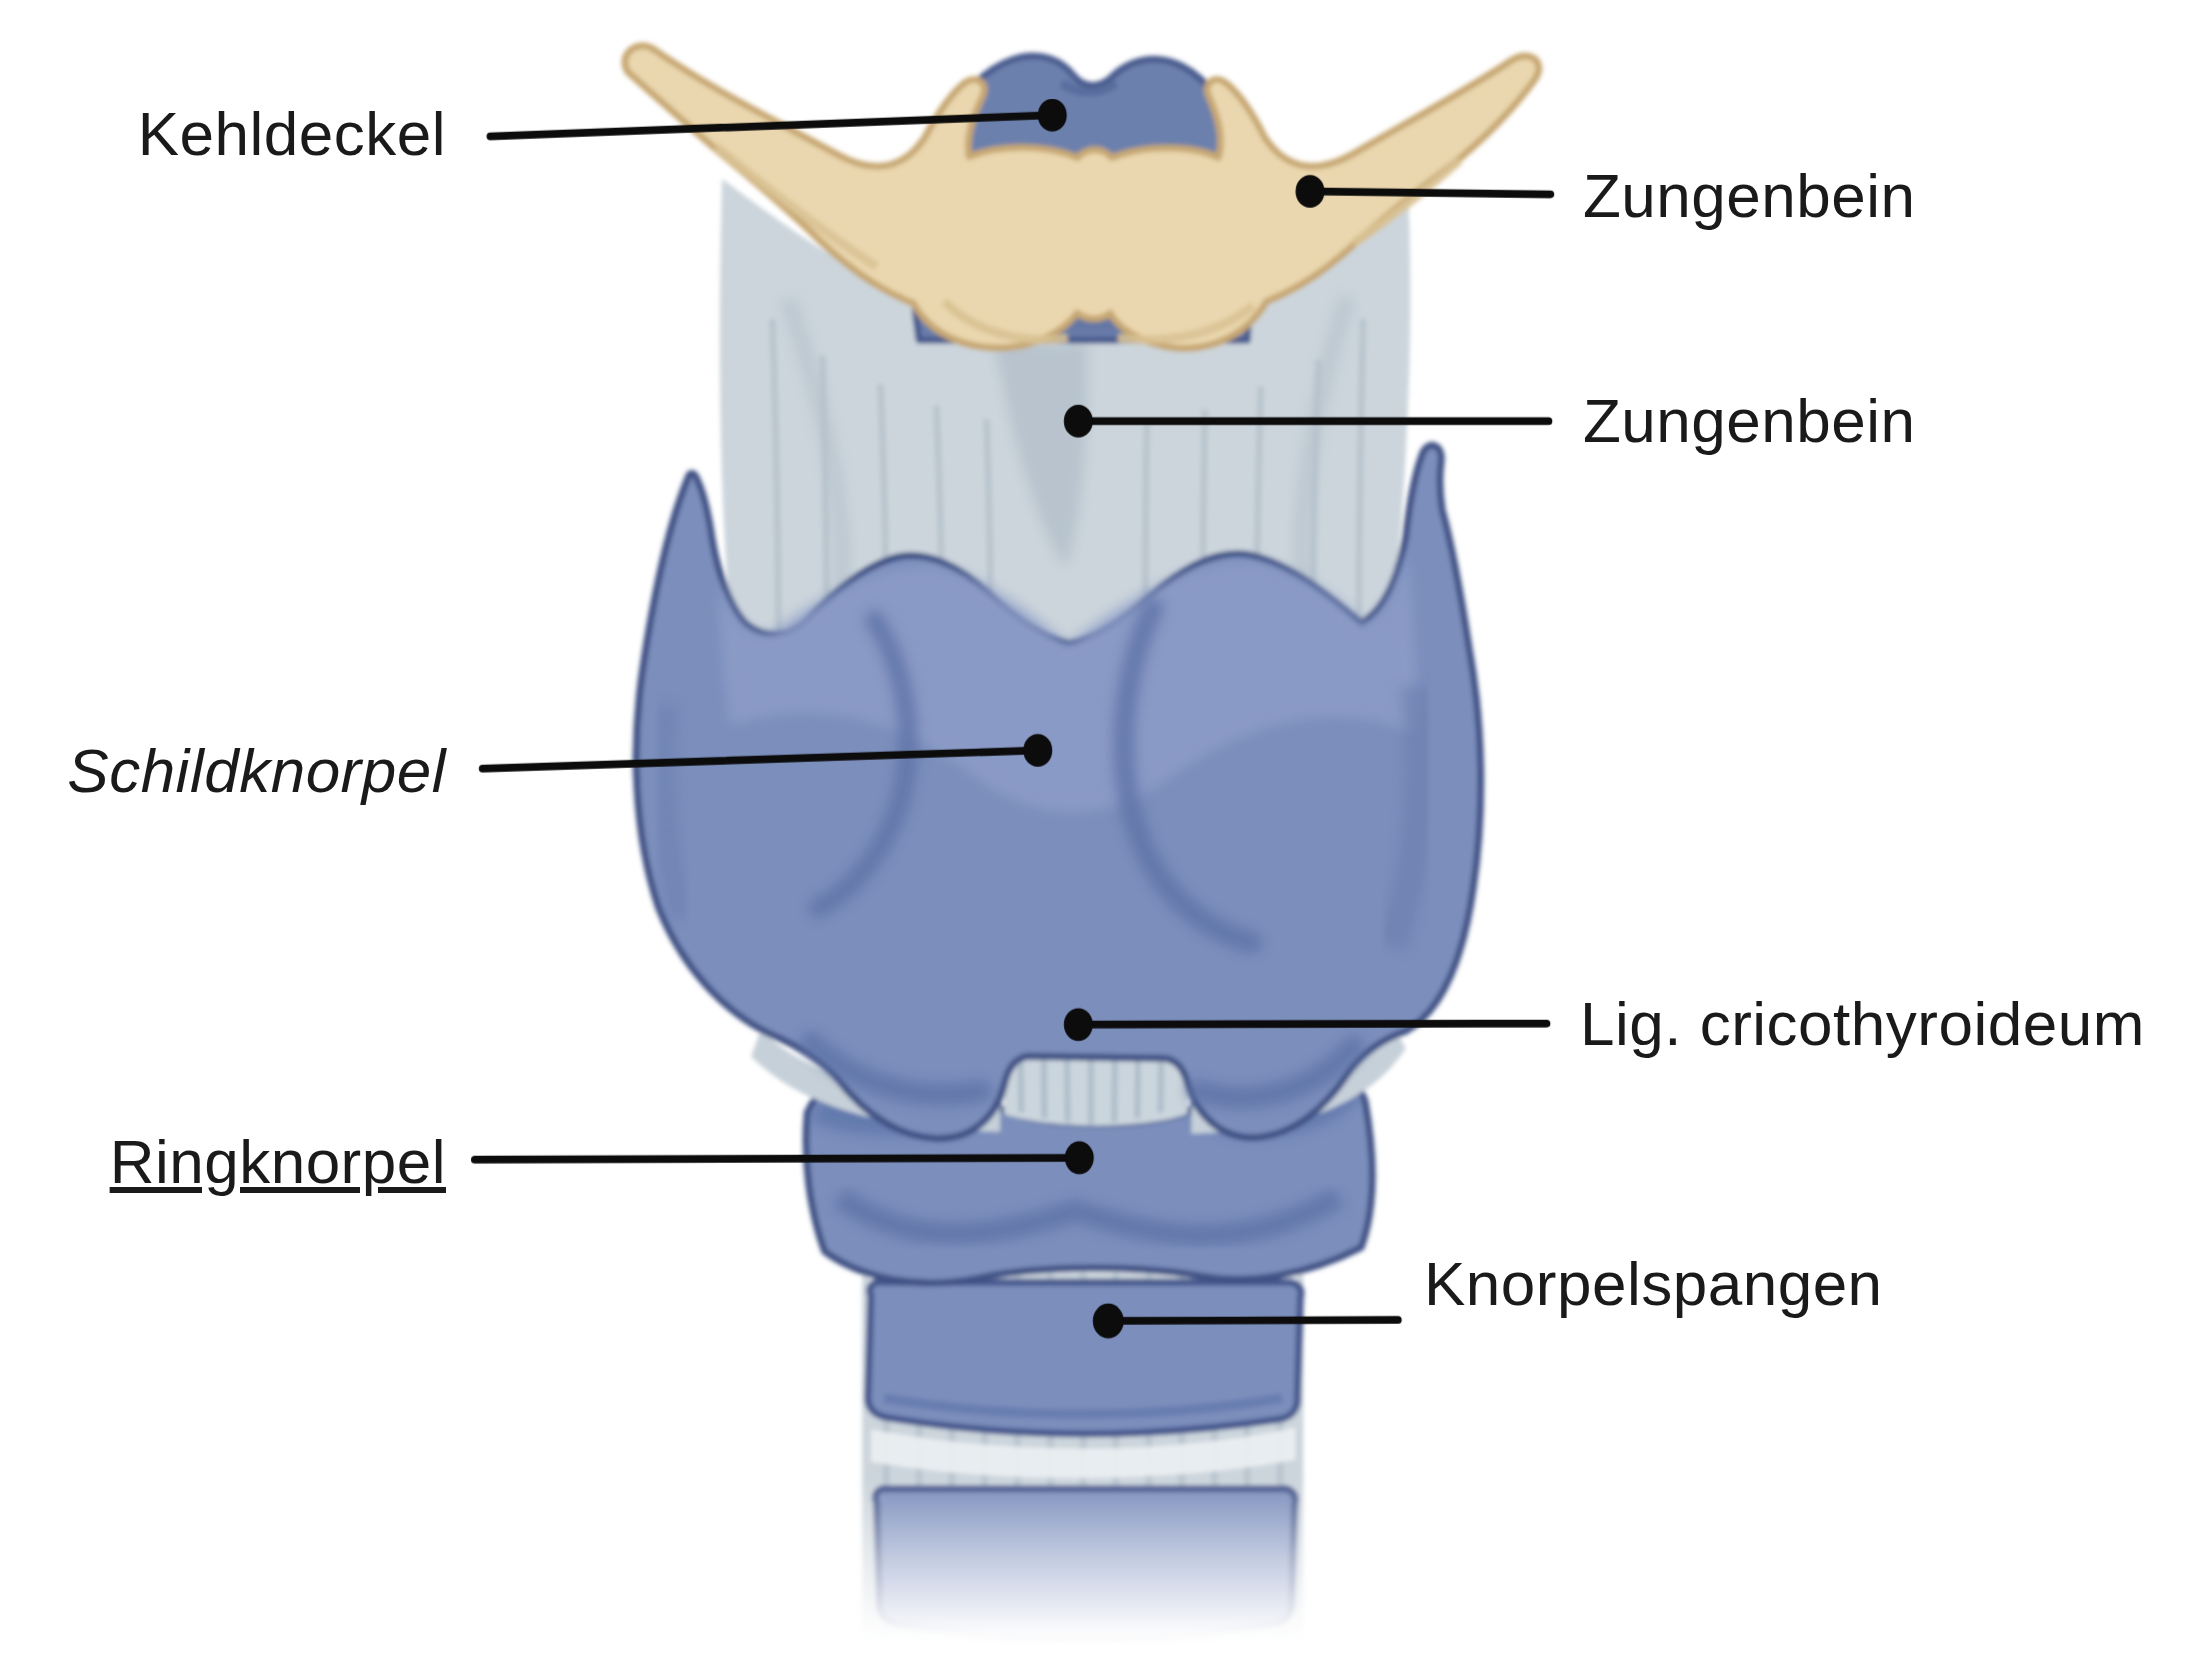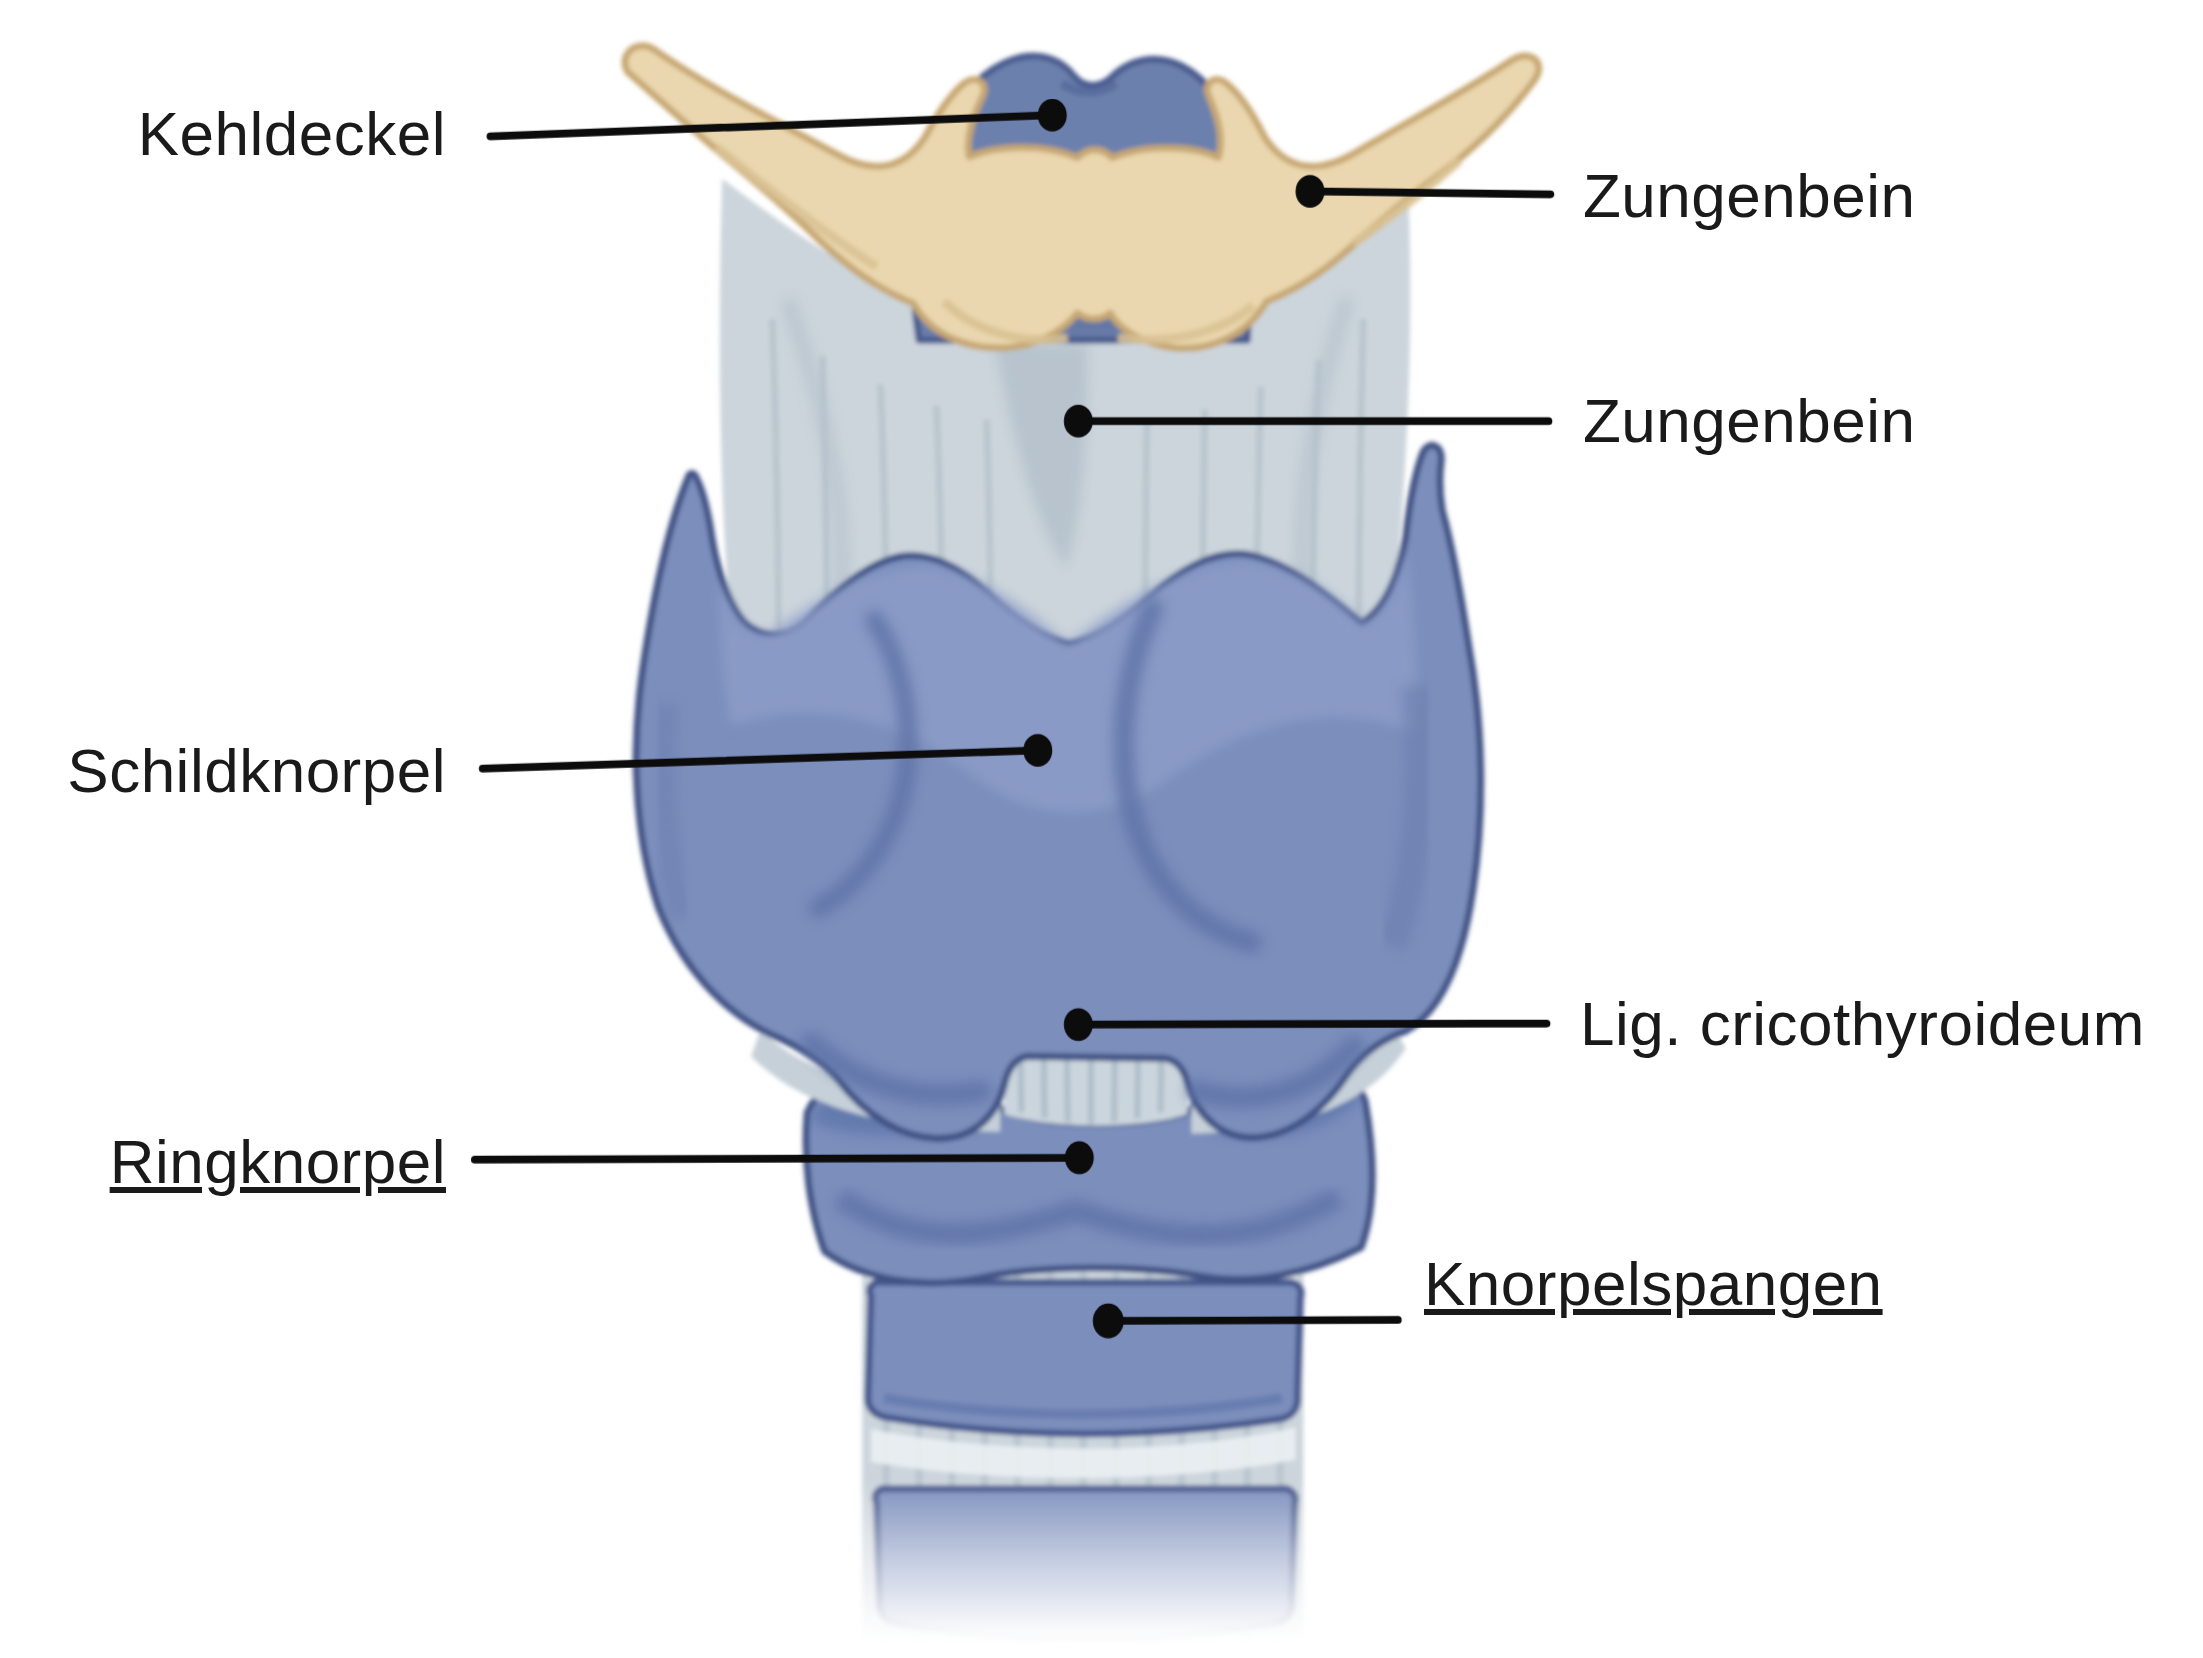--- a/index.html
+++ b/index.html
@@ -212,24 +212,24 @@
       <ellipse cx="1148" cy="1368" rx="16" ry="18"></ellipse>
     </g>
   </svg>
 
   <div class="label" style="left:1583px; top:158px;">Zungenbein</div>
 
   <div class="label left-side" style="top:96px;">Kehldeckel</div>
 
   <div class="label" style="left:1583px; top:383px;">Zungenbein</div>
 
-  <div class="label left-side" style="top:733px;">Schildknorpel</div>
+  <div class="label left-side" style="top:733px;font-style:italic;">Schildknorpel</div>
 
   <div class="label" style="left:1580px; top:986px;">Lig. cricothyroideum</div>
 
   <div class="label left-side" style="top:1124px;text-decoration:underline;">Ringknorpel</div>
 
-  <div class="label" style="left:1424px; top:1246px;text-decoration:underline;">
+  <div class="label" style="left:1424px; top:1246px;">
     <div>Knorpelspangen</div>
   </div>
 
 </div>
 
 
 </body></html>

